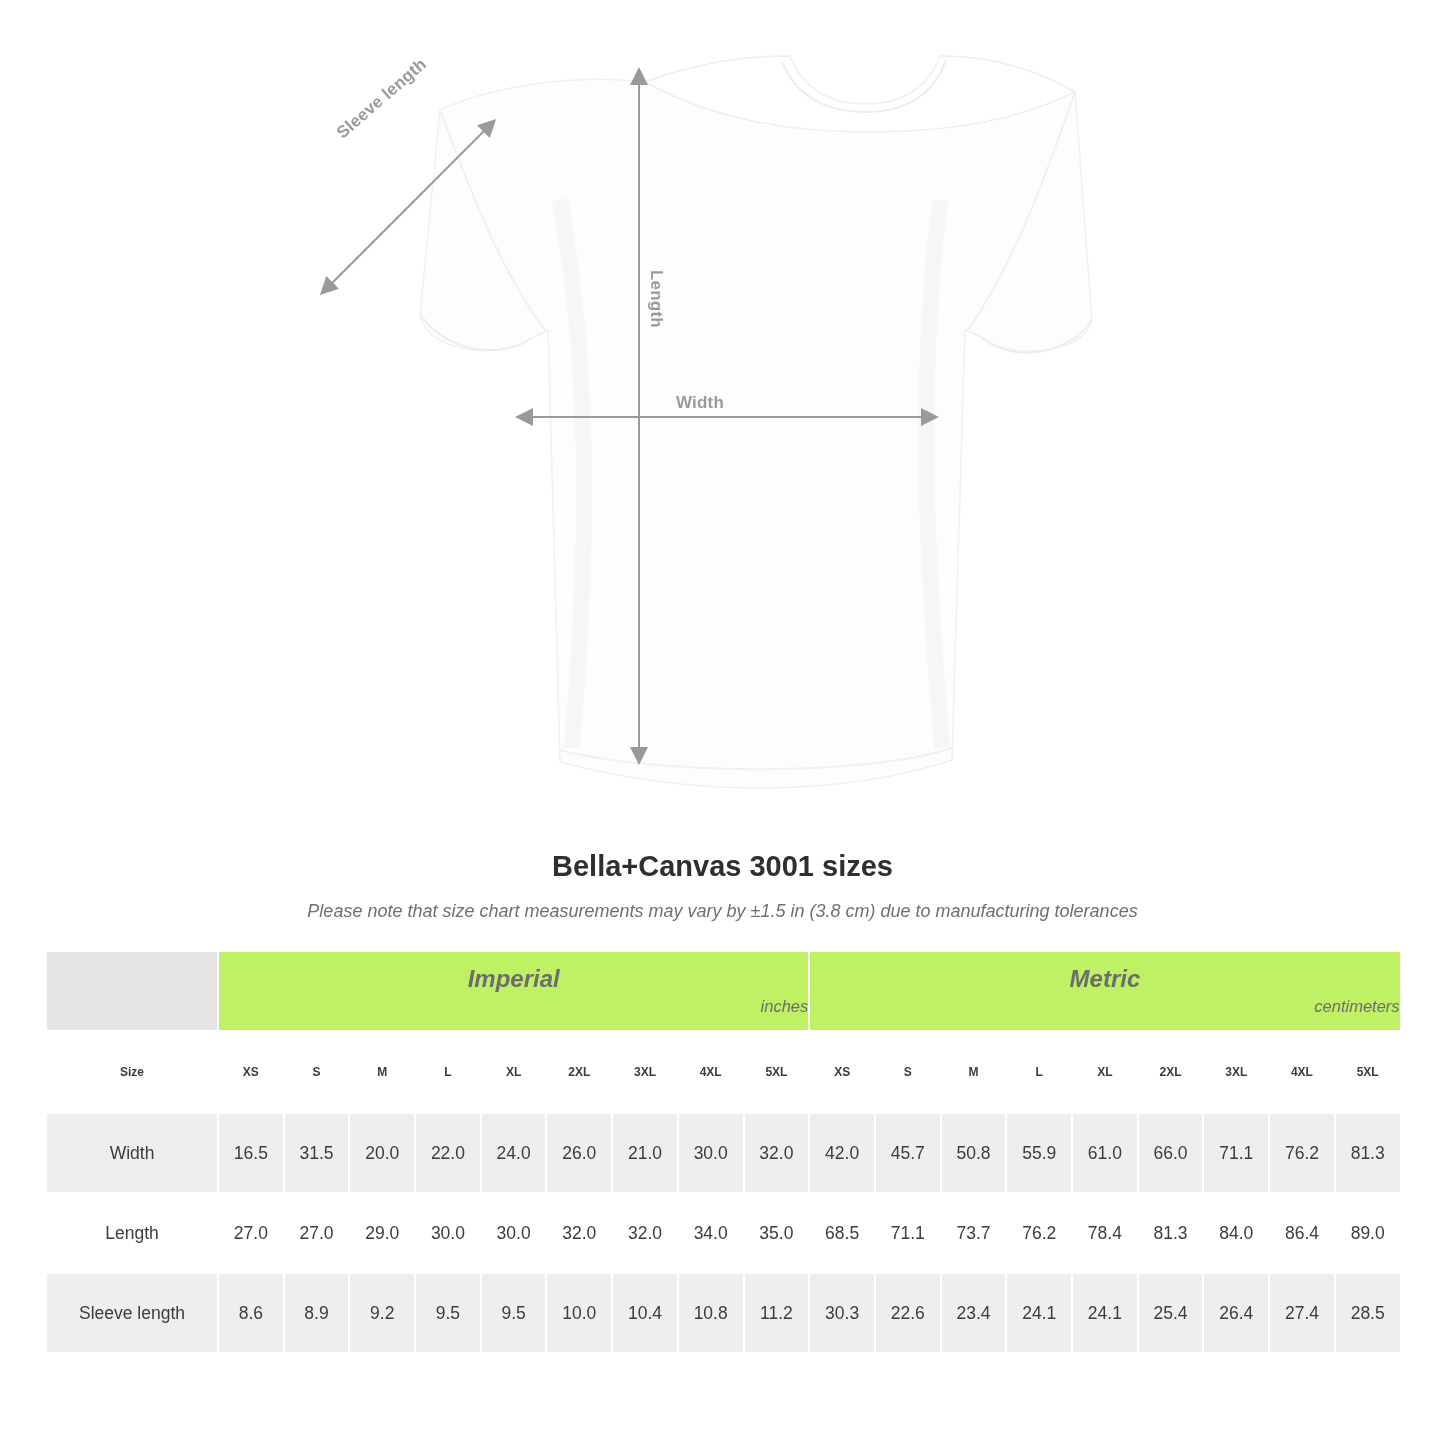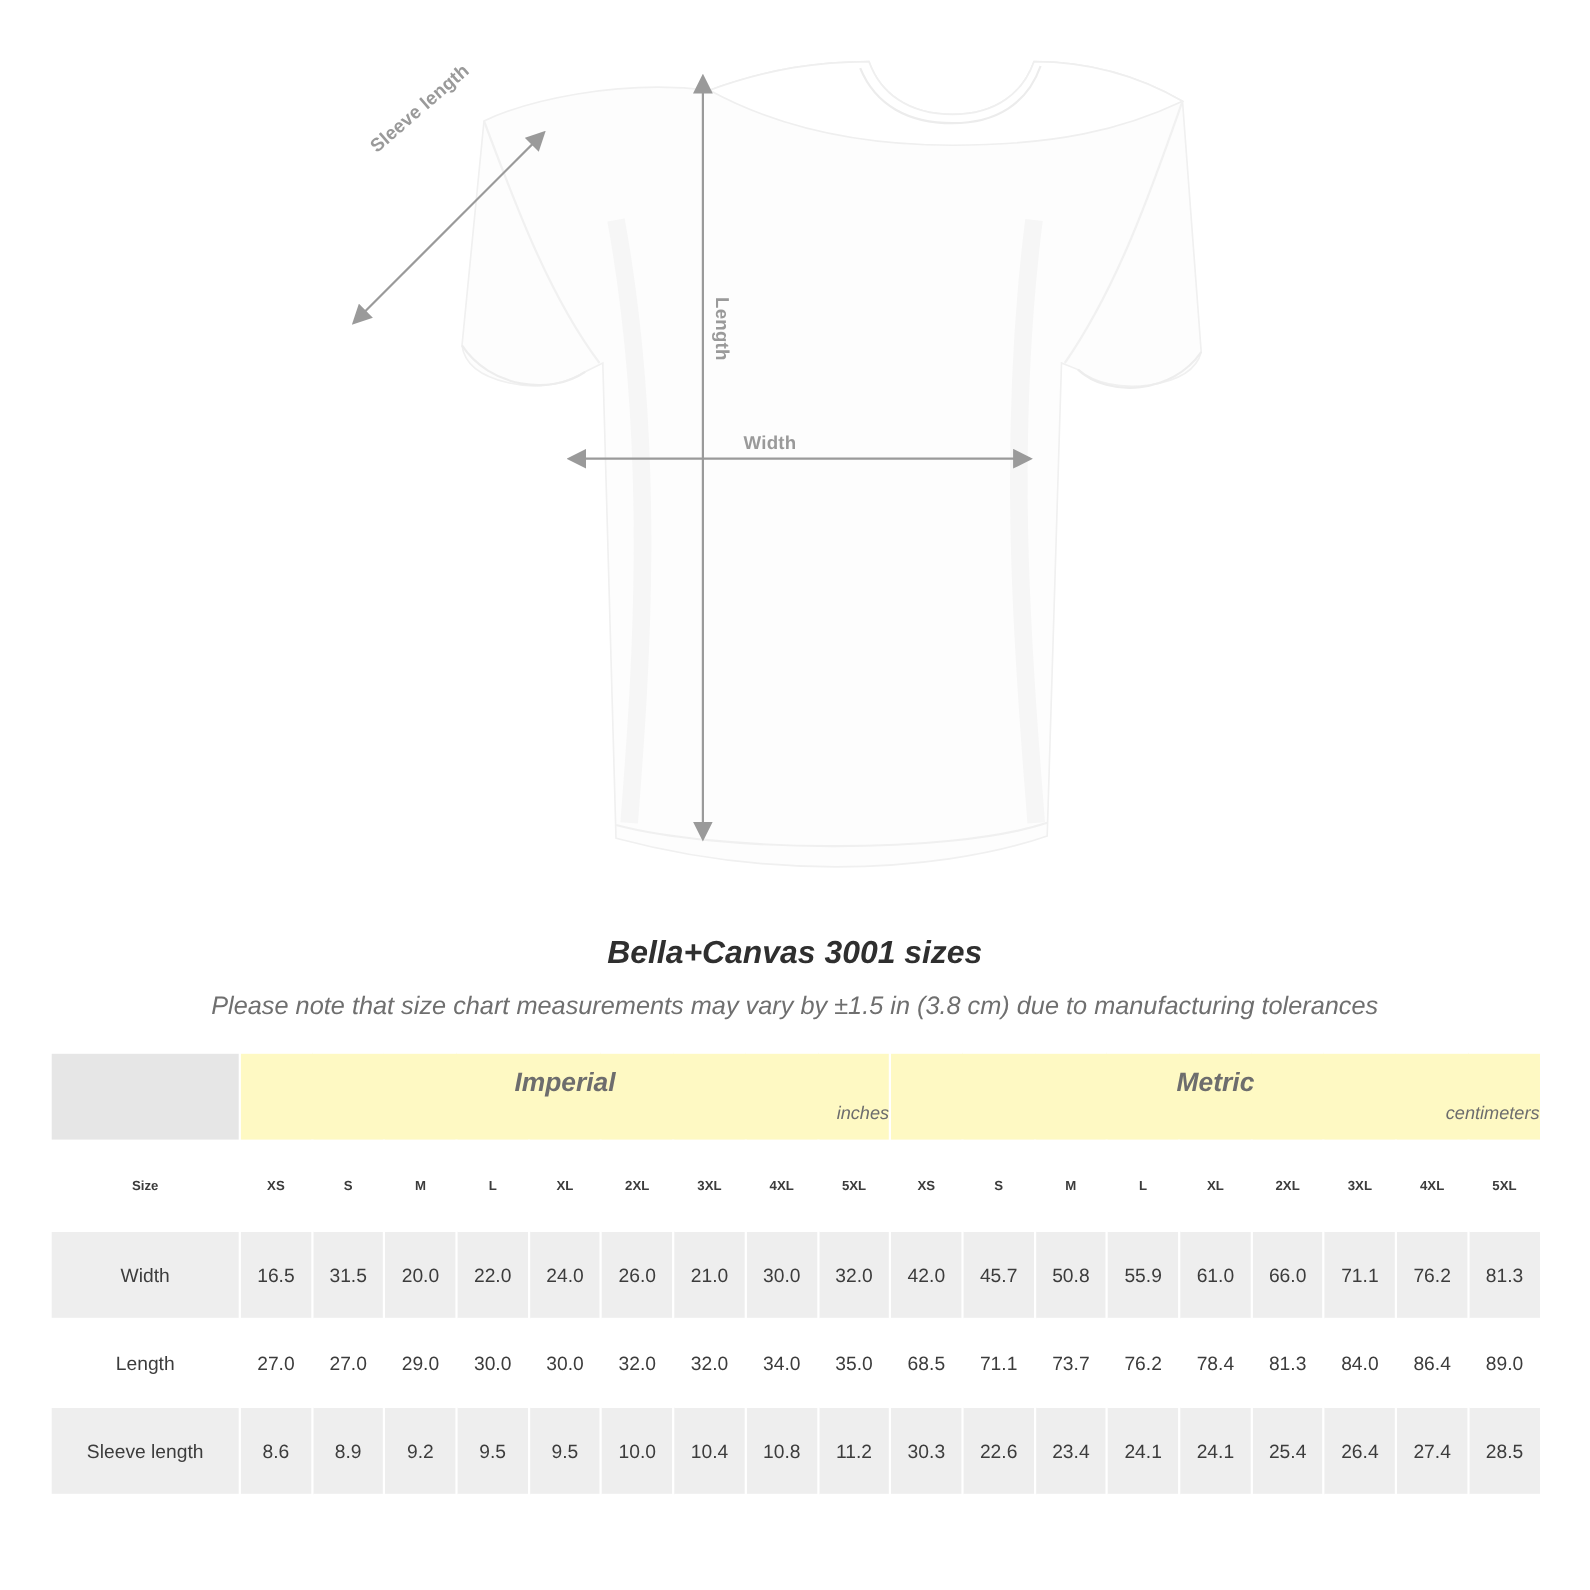--- a/index.html
+++ b/index.html
@@ -61,24 +61,23 @@
   
   .heading-block {
     text-align: center;
     margin-top: 30px;
   }
   .chart-title {
     font-size: 29px;
     font-weight: bold;
     color: #2f2f2f;
     margin: 0 0 18px 0;
-    font-style: italic;
   }
   .chart-note {
-    font-size: 23px;
+    font-size: 18px;
     font-style: italic;
     color: #6f6f6f;
     margin: 0;
   }
 
   
   .table-wrap {
     margin: 28px 45px 0 45px;
   }
   table.size-table {
@@ -91,21 +90,21 @@
     border: 2px solid #ffffff;
     text-align: center;
     vertical-align: middle;
     font-size: 17.5px;
     color: #3c3c3c;
     font-weight: normal;
     padding: 0;
     height: 78px;
   }
   .unit-head {
-    background: #fef9c3;
+    background: #bef264;
     height: 118px;
   }
   .unit-head .unit-name {
     font-size: 24px;
     font-style: italic;
     font-weight: bold;
     color: #6d6d6d;
     line-height: 1.25;
   }
   .unit-head .unit-sub {

